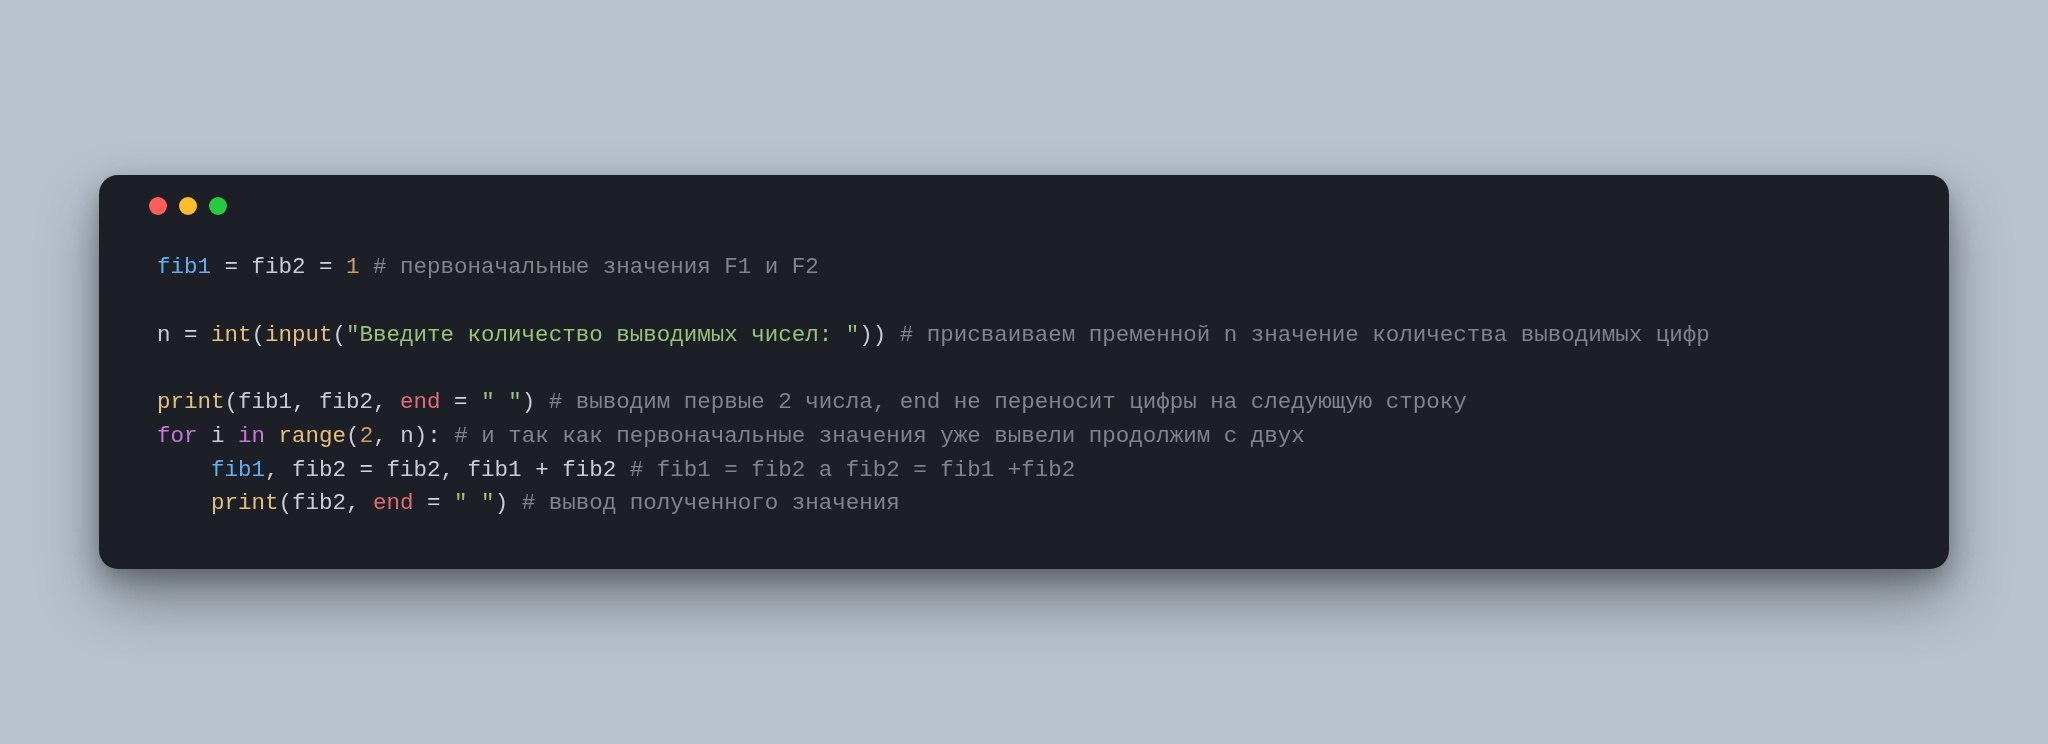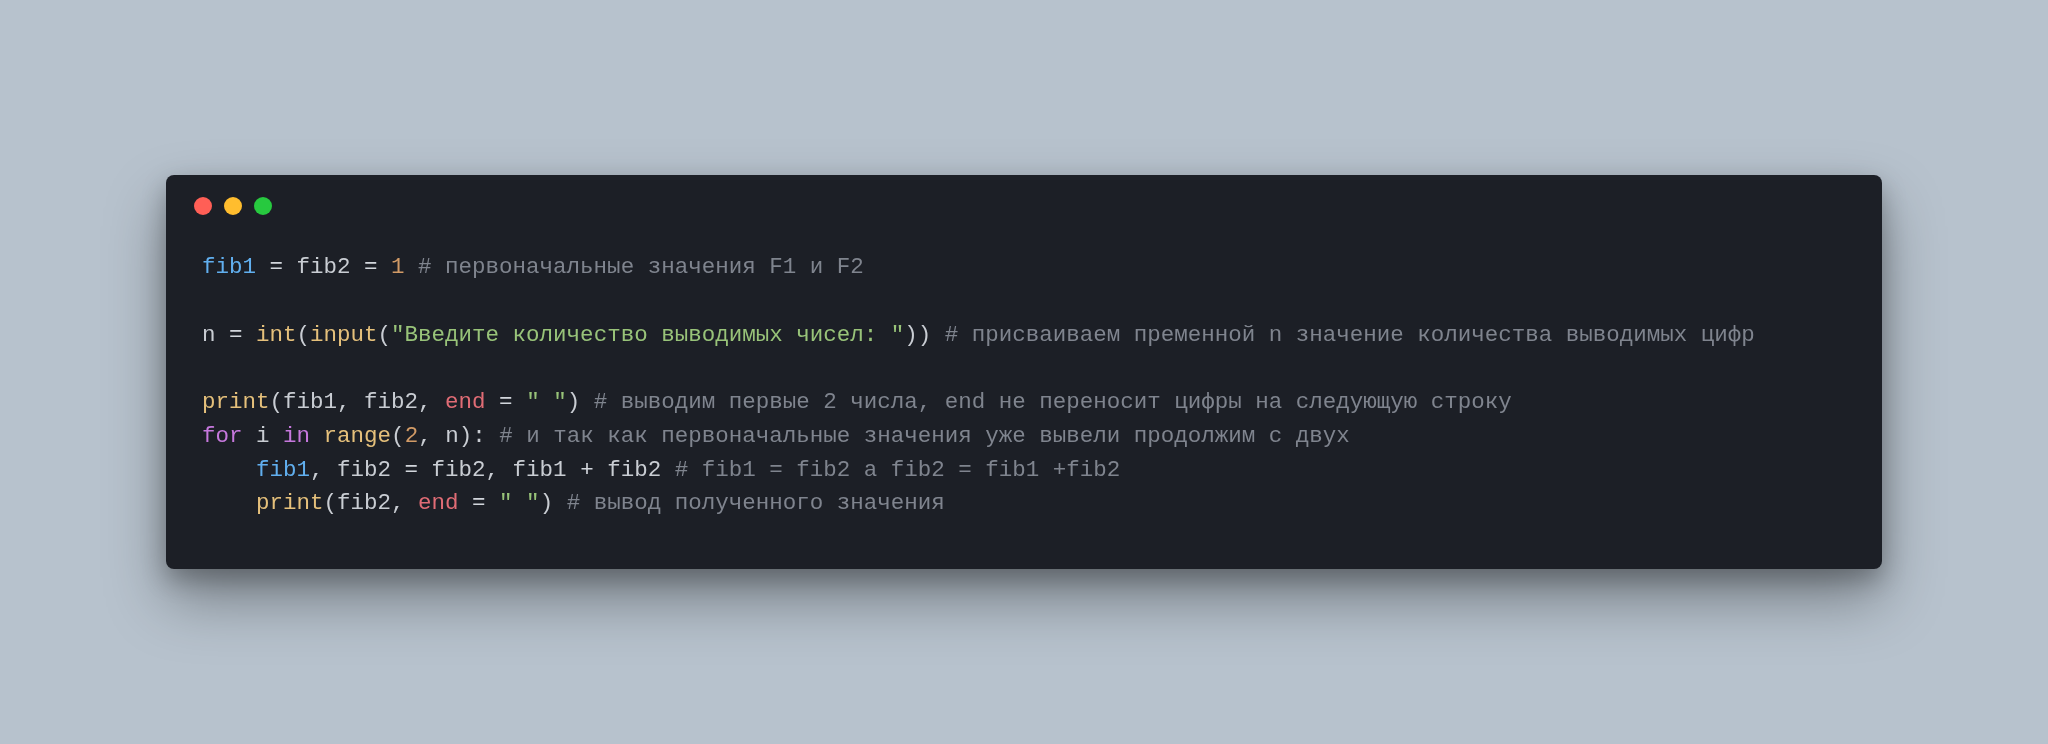--- a/index.html
+++ b/index.html
@@ -13,24 +13,25 @@
       width: 2048px;
       height: 744px;
       display: flex;
       align-items: center;
       justify-content: center;
       font-family: 'Menlo', 'Monaco', 'Consolas', 'Courier New', monospace;
     }
 
     .window {
       background: #1c1f26;
-      border-radius: 8px;
-      width: 1716px;
+      border-radius: 19px;
+      width: 1850px;
       box-shadow: 0 30px 60px rgba(0, 0, 0, 0.35), 0 10px 25px rgba(0, 0, 0, 0.25);
       overflow: hidden;
+      padding-left: 22px;
     }
 
     .titlebar {
       padding: 22px 28px 0 28px;
       display: flex;
       align-items: center;
       gap: 12px;
     }
 
     .dot {

